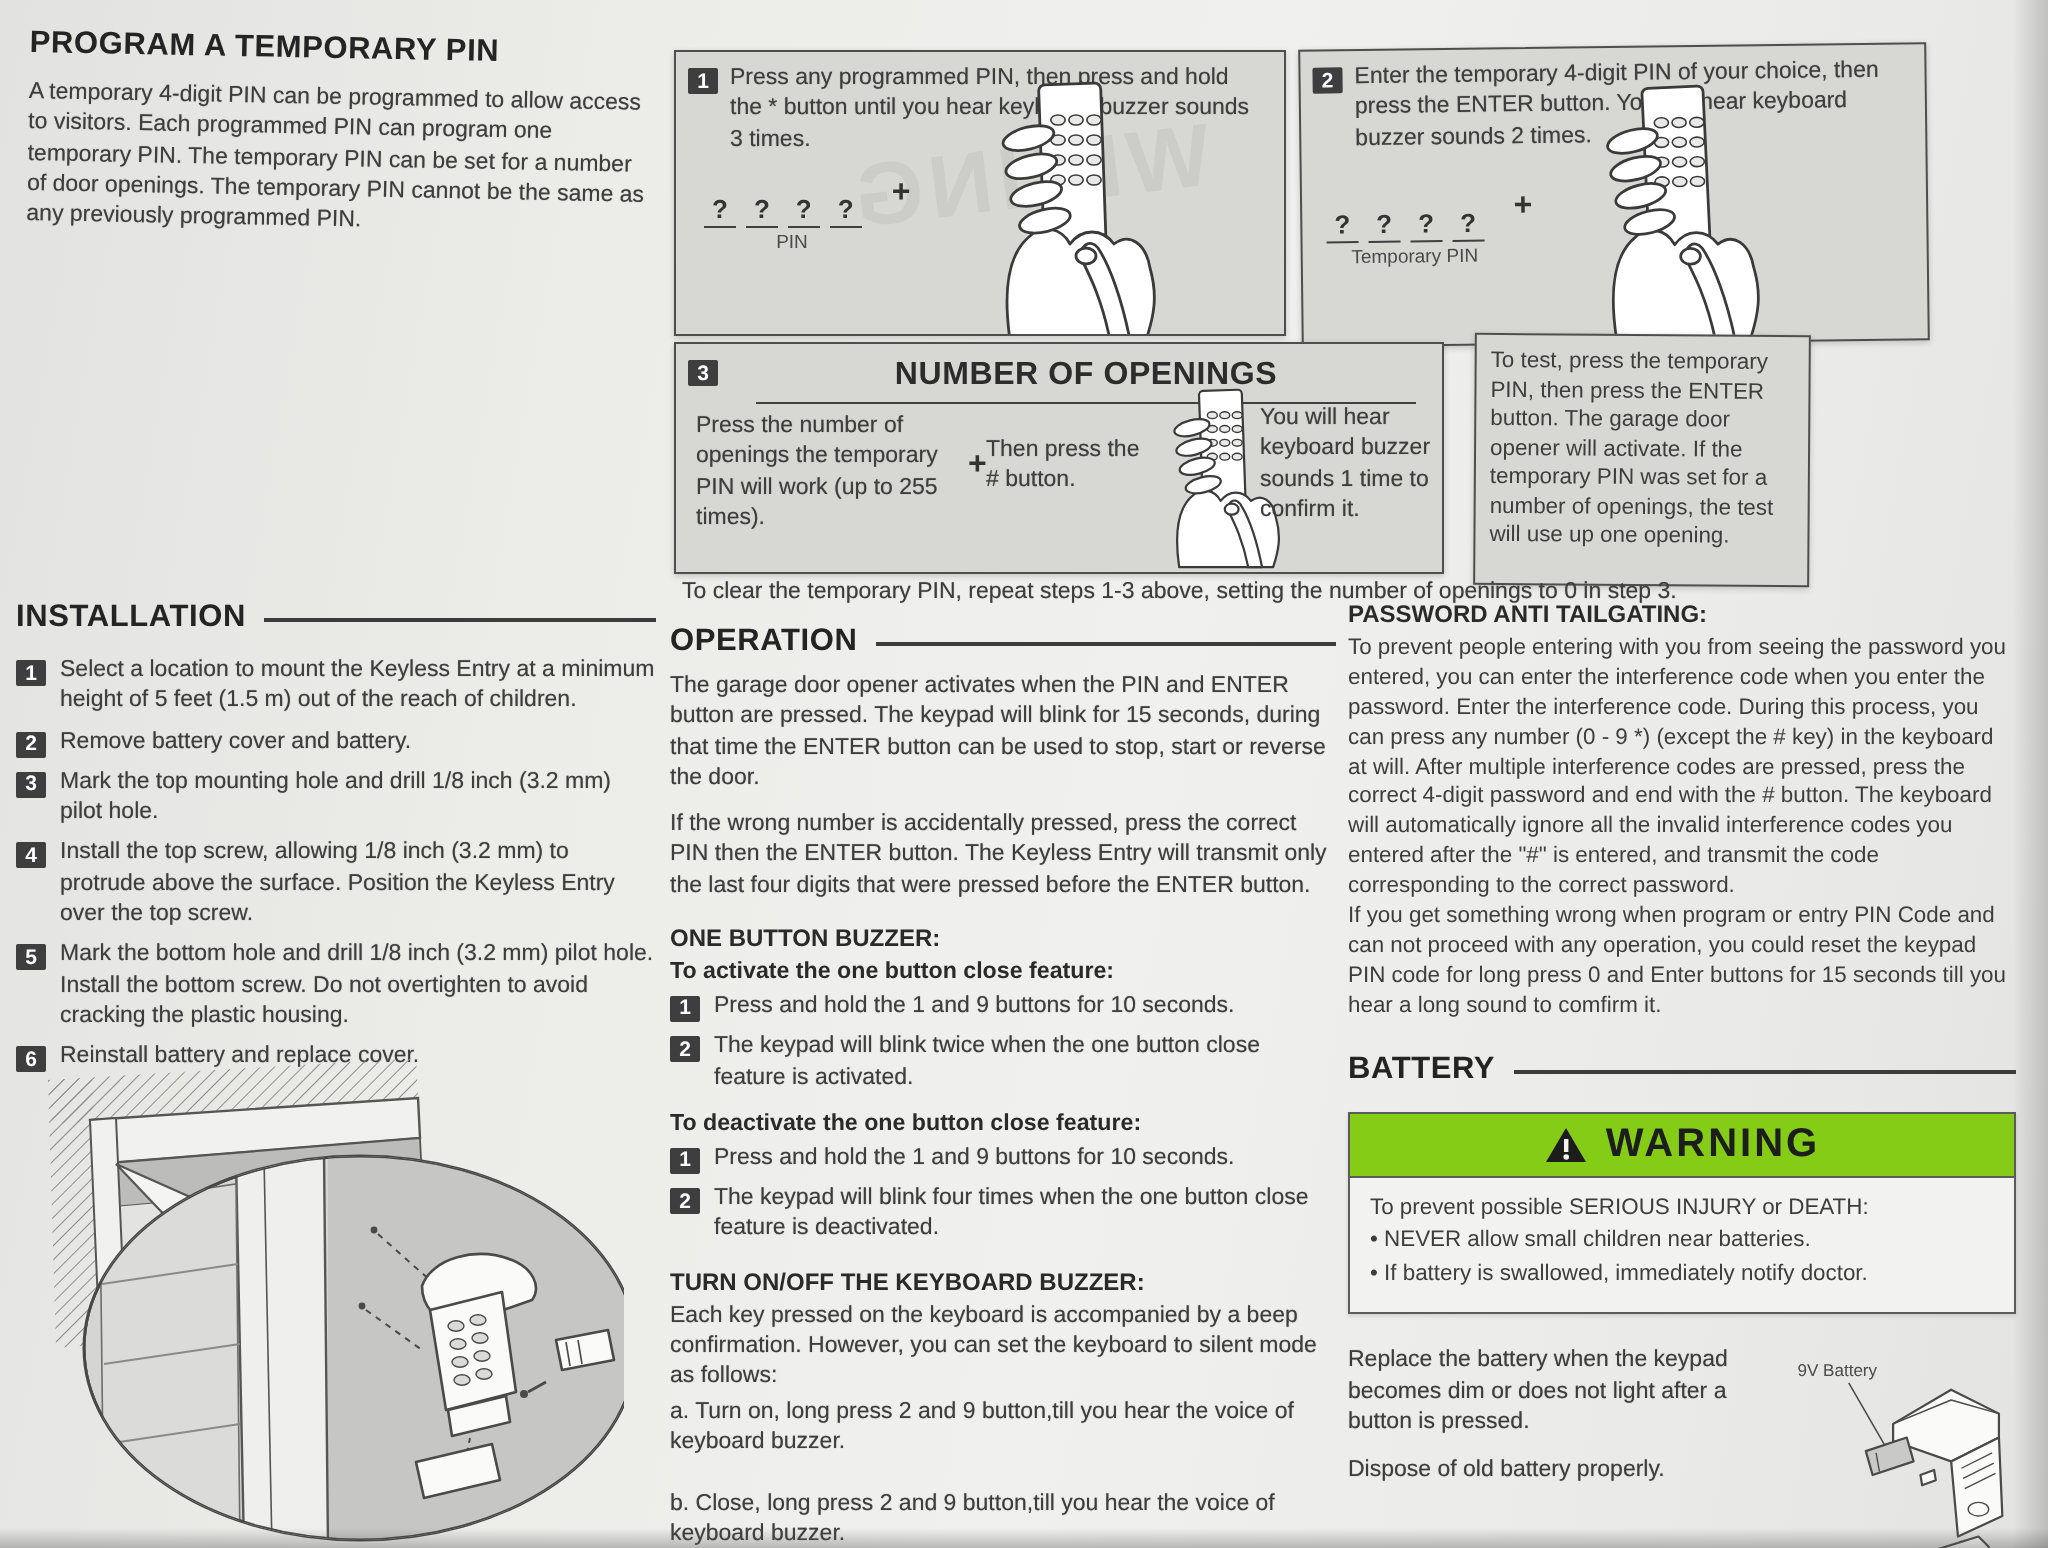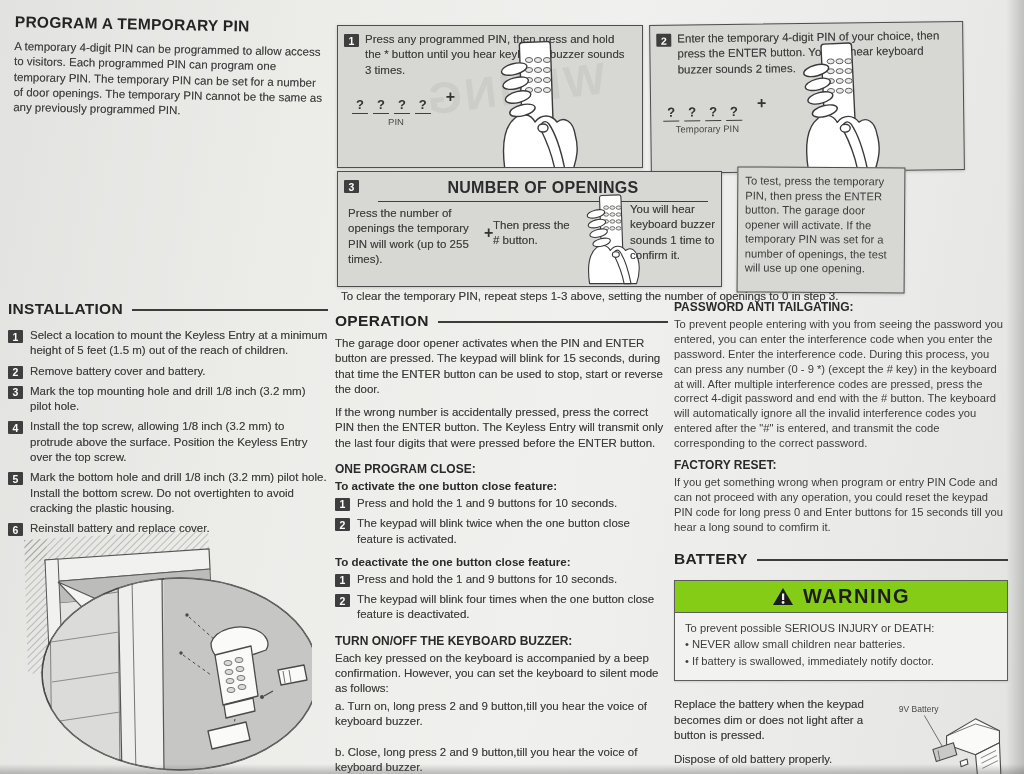--- a/index.html
+++ b/index.html
@@ -284,21 +284,21 @@
   <div class="abs txt" style="left:341px;top:289px;width:655px;">To clear the temporary PIN, repeat steps 1-3 above, setting the number of openings to 0 in step 3.</div>
 
   <div class="abs" style="left:335px;top:312px;width:333px;">
     <div class="sect">
       <h1 class="doc">OPERATION</h1>
       <div class="rule"></div>
     </div>
     <div class="txt" style="margin-top:6px;">The garage door opener activates when the PIN and ENTER button are pressed. The keypad will blink for 15 seconds, during that time the ENTER button can be used to stop, start or reverse the door.</div>
     <div class="txt" style="margin-top:8px;">If the wrong number is accidentally pressed, press the correct PIN then the ENTER button. The Keyless Entry will transmit only the last four digits that were pressed before the ENTER button.</div>
 
-    <div class="h3">ONE PROGRAM CLOSE:</div>
+    <div class="h3">ONE BUTTON BUZZER:</div>
     <div class="h4" style="margin-top:2px;">To activate the one button close feature:</div>
     <div class="srow">
       <span class="badge">1</span>
       <span class="txt">Press and hold the 1 and 9 buttons for 10 seconds.</span>
     </div>
     <div class="srow">
       <span class="badge">2</span>
       <span class="txt">The keypad will blink twice when the one button close feature is activated.</span>
     </div>
     <div class="h4">To deactivate the one button close feature:</div>
@@ -315,21 +315,20 @@
     <div class="txt">Each key pressed on the keyboard is accompanied by a beep confirmation. However, you can set the keyboard to silent mode as follows:</div>
     <div class="txt" style="margin-top:2px;padding-left:0;text-indent:0;">a. Turn on, long press 2 and 9 button,till you hear the voice of keyboard buzzer.</div>
     <div class="txt" style="margin-top:16px;">b. Close,  long press 2 and 9 button,till you hear the voice of keyboard buzzer.</div>
     <div class="txt" style="margin-top:3px;">Note: The buzzer is turned on by defauil when the system leaves the factory.</div>
   </div>
 
   <div class="abs" style="left:674px;top:300px;width:334px;">
     <div class="h3" style="margin-top:0;">PASSWORD ANTI TAILGATING:</div>
     <div class="small">To prevent people entering with you from seeing the password you entered, you can enter the interference code when you enter the password. Enter the interference code. During this process, you can press any number (0 - 9 *) (except the # key) in the keyboard at will. After multiple interference codes are pressed, press the correct 4-digit password and end with the # button. The keyboard will automatically ignore all the invalid interference codes you entered after the "#" is entered, and transmit the code corresponding to the correct password.</div>
 
-    <div class="h3" style="margin-top:7px;">FACTORY RESET:</div>
     <div class="small">If you get something wrong when program or entry PIN Code and can not proceed with any operation, you could reset the keypad PIN code for long press 0 and Enter buttons for 15 seconds till you hear a long sound to comfirm it.</div>
 
     <div class="sect" style="margin-top:15px;">
       <h1 class="doc">BATTERY</h1>
       <div class="rule"></div>
     </div>
 
     <div class="warnbox">
       <div class="warnhead">
         <svg width="22" height="19" viewBox="0 0 22 19">

